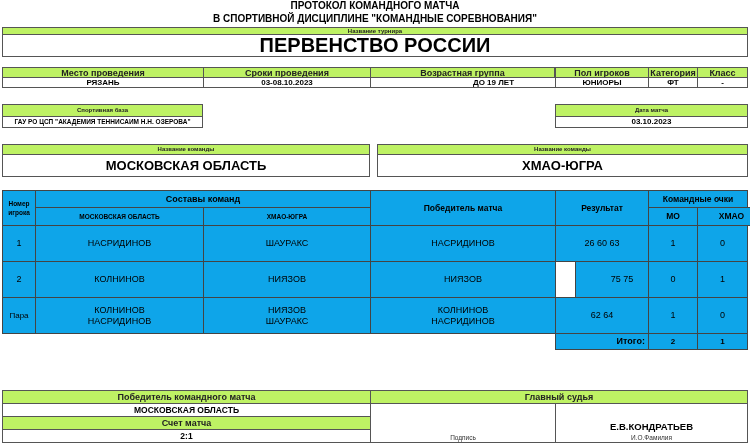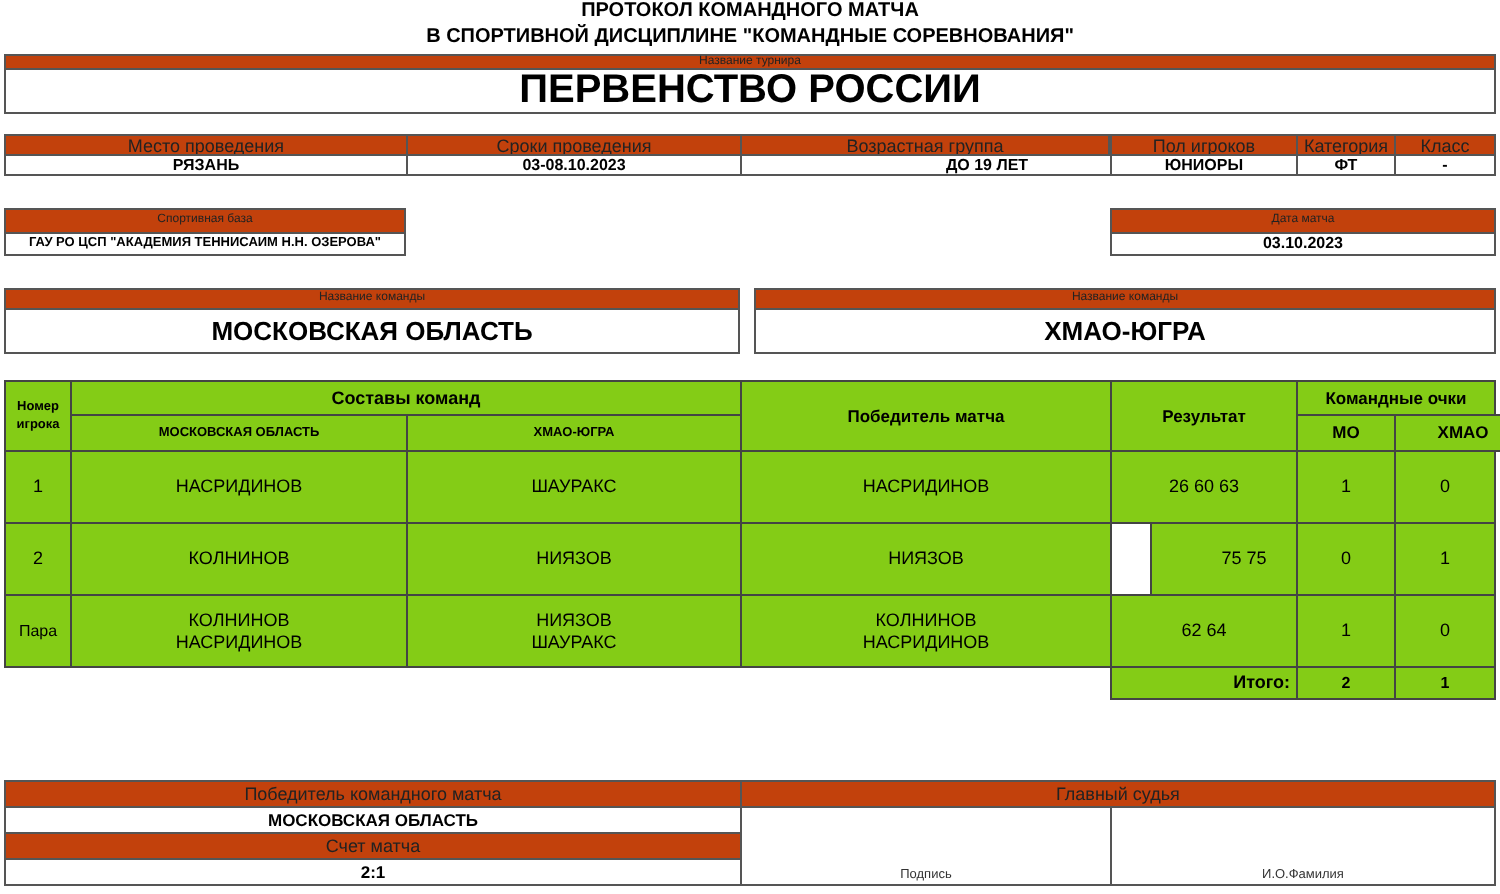--- a/index.html
+++ b/index.html
@@ -1,22 +1,22 @@
 <!DOCTYPE html>
 <html><head>
 <meta charset="utf-8">
 <style>
   html, body { margin:0; padding:0; background:#ffffff; }
   body { width:750px; height:447px; position:relative; overflow:hidden; font-family:"Liberation Sans", sans-serif; color:#000; }
   .abs { position:absolute; box-sizing:border-box; }
   .title { left:0; width:750px; text-align:center; font-weight:bold; font-size:10px; line-height:12px; }
-  .hdr { background:#c2410c; border:1px solid #555; text-align:center; font-size:6px; line-height:7px; color:#222; }
+  .hdr { background:#bef264; border:1px solid #555; text-align:center; font-size:6px; line-height:7px; color:#222;font-weight:bold; }
   .hdr.big { font-size:9px; line-height:10px; }
   .val { background:#fff; border:1px solid #555; text-align:center; font-weight:bold; }
-  .cell { border:1px solid #444; display:flex; align-items:center; justify-content:center; text-align:center; font-size:9px; line-height:11px; background:#84cc16; }
+  .cell { border:1px solid #444; display:flex; align-items:center; justify-content:center; text-align:center; font-size:9px; line-height:11px; background:#0ea5e9; }
   .bold { font-weight:bold; }
 </style>
 </head>
 <body>
 
 <div class="abs title" style="top:0px;">ПРОТОКОЛ КОМАНДНОГО МАТЧА</div>
 <div class="abs title" style="top:13px;">В СПОРТИВНОЙ ДИСЦИПЛИНЕ "КОМАНДНЫЕ СОРЕВНОВАНИЯ"</div>
 
 <div class="abs hdr" style="left:2px; top:27px; width:746px; height:8px;">Название турнира</div>
 <div class="abs val" style="left:2px; top:34px; width:746px; height:23px; font-size:20px; line-height:21px;">ПЕРВЕНСТВО РОССИИ</div>
@@ -98,14 +98,15 @@
 <div class="abs hdr big" style="left:2px; top:390px; width:369px; height:14px; line-height:12px;">Победитель командного матча</div>
 <div class="abs val" style="left:2px; top:403px; width:369px; height:14px; font-size:8.5px; line-height:12px;">МОСКОВСКАЯ ОБЛАСТЬ</div>
 <div class="abs hdr big" style="left:2px; top:416px; width:369px; height:14px; line-height:12px;">Счет матча</div>
 <div class="abs val" style="left:2px; top:429px; width:369px; height:14px; font-size:8.5px; line-height:12px;">2:1</div>
 
 <div class="abs hdr big" style="left:370px; top:390px; width:378px; height:14px; line-height:12px;">Главный судья</div>
 <div class="abs" style="left:370px; top:403px; width:186px; height:40px; border:1px solid #555; background:#fff;">
   <div style="position:absolute; left:0; right:0; bottom:1px; text-align:center; font-size:6.5px; color:#333;">Подпись</div>
 </div>
 <div class="abs" style="left:555px; top:403px; width:193px; height:40px; border:1px solid #555; background:#fff;">
+  <div style="position:absolute; left:0; right:0; top:17px; text-align:center; font-size:9.5px; font-weight:bold;">Е.В.КОНДРАТЬЕВ</div>
   <div style="position:absolute; left:0; right:0; bottom:1px; text-align:center; font-size:6.5px; color:#333;">И.О.Фамилия</div>
 </div>
 
 </body></html>

